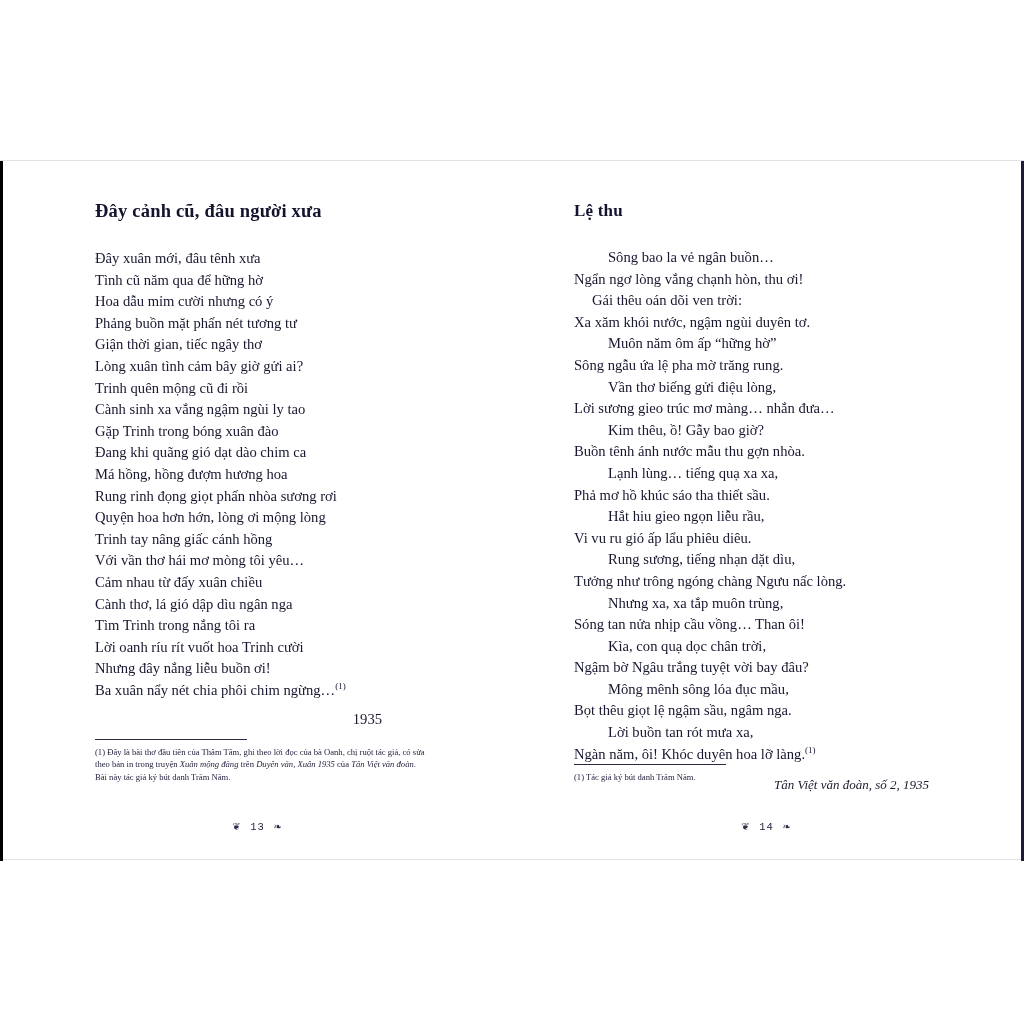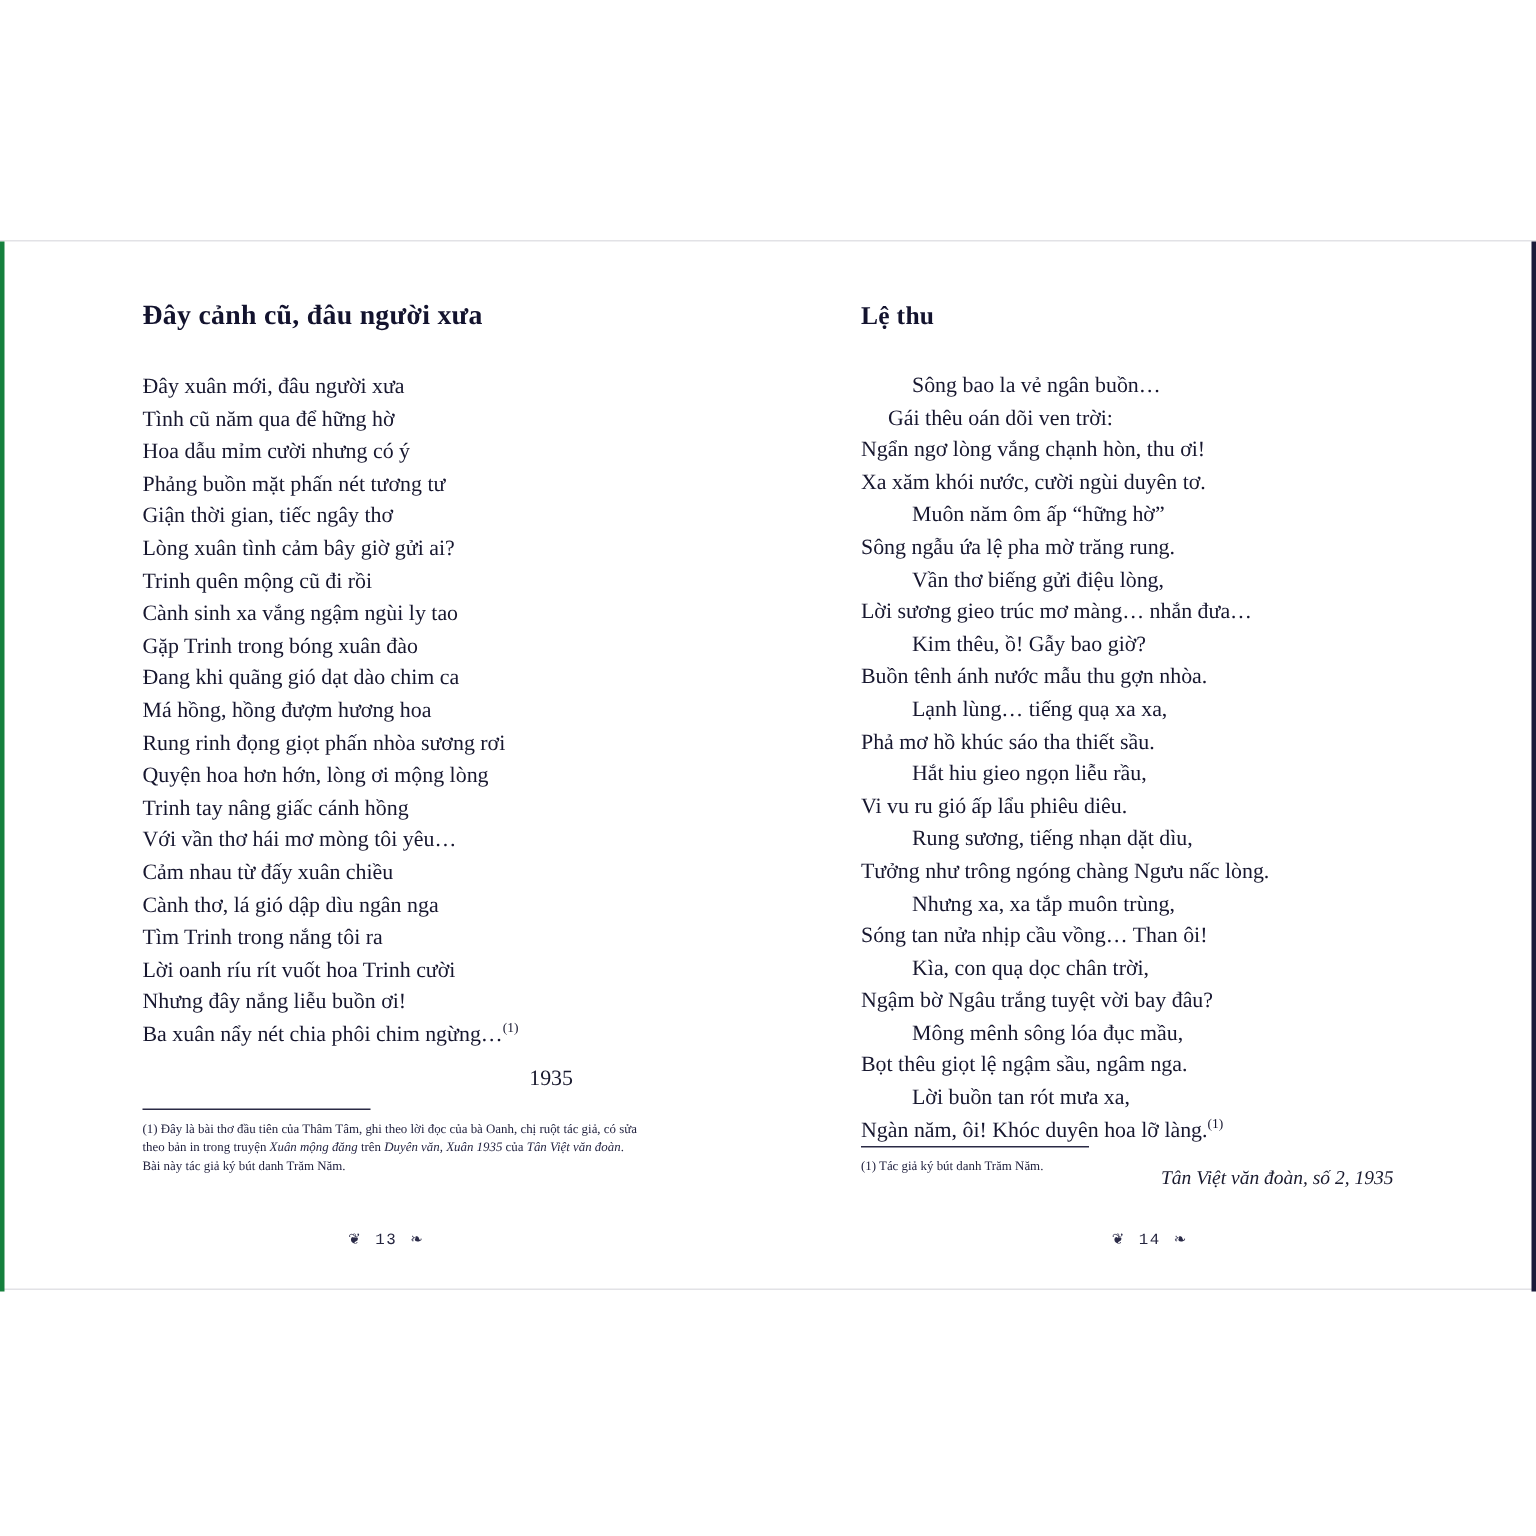--- a/index.html
+++ b/index.html
@@ -32,21 +32,21 @@
     display: flex;
   }
   .page {
     position: relative;
     box-sizing: border-box;
     height: 700px;
   }
   .page-left {
     width: 512px;
     padding: 40px 52px 0 92px;
-    border-left: 3px solid #15803d;
+    border-left: 3px solid #000000;
   }
   .page-right {
     width: 512px;
     padding: 40px 92px 0 62px;
     border-right: 3px solid #1b1b3a;
   }
   .poem-title {
     font-family: "Liberation Serif", serif;
     font-weight: bold;
     font-size: 18.5px;
@@ -122,21 +122,21 @@
 </style>
 </head>
 <body>
 
 <div class="page-wrap">
   <div class="spread">
 
     <div class="page page-left">
       <h1 class="poem-title">Đây cảnh cũ, đâu người xưa</h1>
       <div class="poem-body" id="left-lines">
-          <div class="ln">Đây xuân mới, đâu người xưa</div>
+          <div class="ln">Đây xuân mới, đâu tênh xưa</div>
           <div class="ln">Tình cũ năm qua để hững hờ</div>
           <div class="ln">Hoa dẫu mỉm cười nhưng có ý</div>
           <div class="ln">Phảng buồn mặt phấn nét tương tư</div>
           <div class="ln">Giận thời gian, tiếc ngây thơ</div>
           <div class="ln">Lòng xuân tình cảm bây giờ gửi ai?</div>
           <div class="ln">Trinh quên mộng cũ đi rồi</div>
           <div class="ln">Cành sinh xa vắng ngậm ngùi ly tao</div>
           <div class="ln">Gặp Trinh trong bóng xuân đào</div>
           <div class="ln">Đang khi quãng gió dạt dào chim ca</div>
           <div class="ln">Má hồng, hồng đượm hương hoa</div>
@@ -162,23 +162,23 @@
         <span class="orn">❦</span>
         <span class="num">13</span>
         <span class="orn">❧</span>
       </div>
     </div>
 
     <div class="page page-right">
       <h1 class="poem-title poem-title-right">Lệ thu</h1>
       <div class="poem-body" id="right-lines">
           <div class="ln indent-1">Sông bao la vẻ ngân buồn…</div>
+          <div class="ln">Ngẩn ngơ lòng vắng chạnh hòn, thu ơi!</div>
           <div class="ln indent-2">Gái thêu oán dõi ven trời:</div>
-          <div class="ln">Ngẩn ngơ lòng vắng chạnh hòn, thu ơi!</div>
-          <div class="ln">Xa xăm khói nước, cười ngùi duyên tơ.</div>
+          <div class="ln">Xa xăm khói nước, ngậm ngùi duyên tơ.</div>
           <div class="ln indent-1">Muôn năm ôm ấp “hững hờ”</div>
           <div class="ln">Sông ngẫu ứa lệ pha mờ trăng rung.</div>
           <div class="ln indent-1">Vần thơ biếng gửi điệu lòng,</div>
           <div class="ln">Lời sương gieo trúc mơ màng… nhắn đưa…</div>
           <div class="ln indent-1">Kim thêu, ồ! Gẫy bao giờ?</div>
           <div class="ln">Buồn tênh ánh nước mẫu thu gợn nhòa.</div>
           <div class="ln indent-1">Lạnh lùng… tiếng quạ xa xa,</div>
           <div class="ln">Phả mơ hồ khúc sáo tha thiết sầu.</div>
           <div class="ln indent-1">Hắt hiu gieo ngọn liễu rầu,</div>
           <div class="ln">Vi vu ru gió ấp lẩu phiêu diêu.</div>

